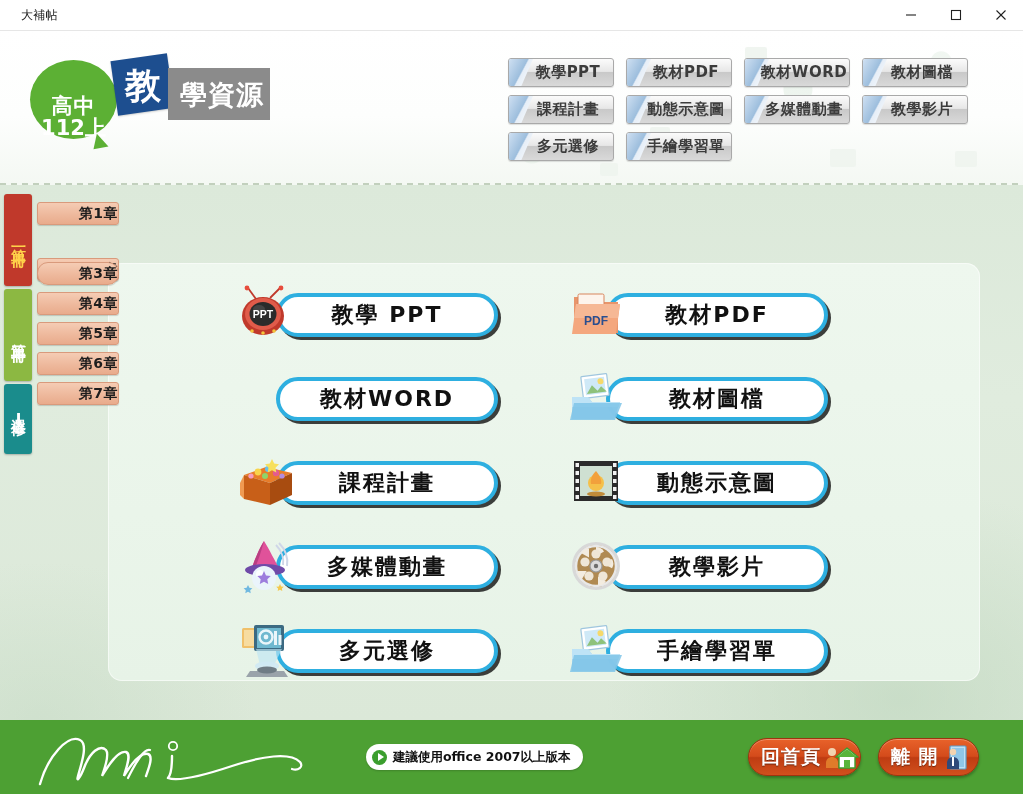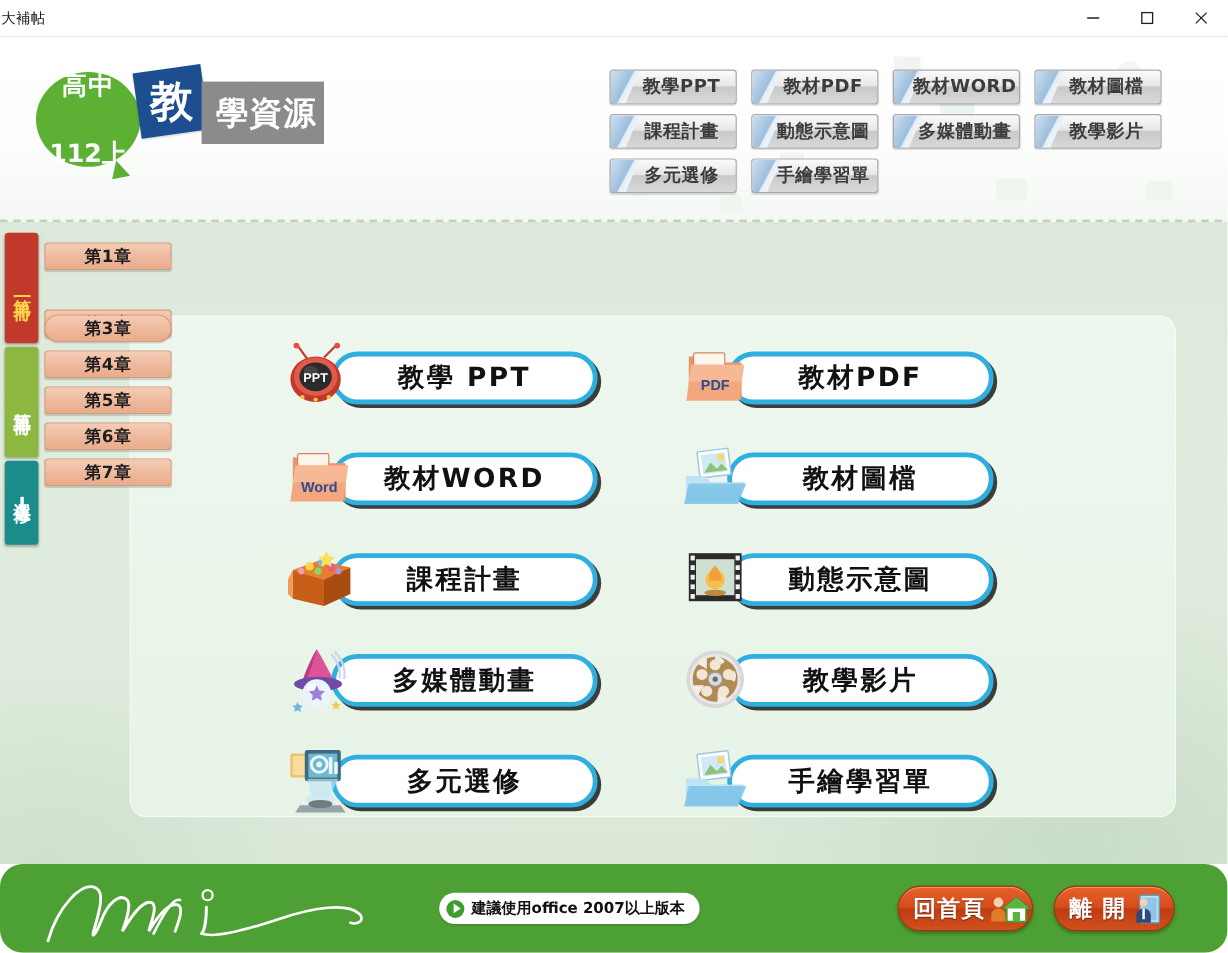--- a/index.html
+++ b/index.html
@@ -10,21 +10,21 @@
   }
   #app { position: relative; width: 1023px; height: 794px; overflow: hidden; }
 
   
   .titlebar {
     position: absolute; left: 0; top: 0; width: 1023px; height: 31px;
     background: #ffffff; display: flex; align-items: center;
     border-bottom: 1px solid #e6e6e6;
   }
   .titlebar-text {
-    font-size: 12px; color: #1a1a1a; padding-left: 1px; letter-spacing: .3px;
+    font-size: 12px; color: #1a1a1a; padding-left: 21px; letter-spacing: .3px;
   }
   .win-controls { margin-left: auto; display: flex; height: 31px; }
   .win-btn {
     width: 45px; height: 31px; display: flex; align-items: center;
     justify-content: center; cursor: default;
   }
   .win-btn svg { display: block; }
 
   
   .header {
@@ -42,21 +42,21 @@
     background-size: 11px 2px; opacity: .85;
   }
   
   .hdr-sq { position: absolute; background: #eef4ee; border-radius: 2px; opacity: .9; }
 
   
   .brand { position: absolute; left: 18px; top: 12px; width: 300px; height: 140px; }
   .bubble {
     position: absolute; left: 12px; top: 17px; width: 87px; height: 79px;
     background: #5cb034; border-radius: 50%;
-    display: flex; flex-direction: column; align-items: center; justify-content: space-between;
+    display: flex; flex-direction: column; align-items: center; justify-content: flex-end;
     color: #ffffff; line-height: 1.05;
   }
   .bubble::after {
     content: ""; position: absolute; right: 8px; bottom: -12px;
     border-left: 14px solid #5cb034; border-top: 10px solid transparent;
     border-bottom: 6px solid transparent; transform: rotate(12deg);
   }
   .bubble-l1 { font-size: 21px; font-weight: 700; letter-spacing: 1px; }
   .bubble-l2 { font-size: 21px; font-weight: 700; letter-spacing: 0px; }
 
@@ -128,24 +128,24 @@
   .vtab {
     position: absolute; left: 0; width: 28px; border-radius: 3px;
     display: flex; align-items: center; justify-content: center;
     cursor: pointer; box-shadow: 0 1px 2px rgba(0,0,0,.25);
   }
   .vtab span {
     writing-mode: vertical-rl; text-orientation: upright;
     font-size: 15px; font-weight: 700; letter-spacing: 2px; line-height: 1;
   }
   .chbtn {
-    position: absolute; left: 33px; width: 106px; height: 23px; border-radius: 3px;
+    position: absolute; left: 33px; width: 82px; height: 23px; border-radius: 3px;
     background: linear-gradient(180deg, #f5ccb4 0%, #eeb99d 55%, #e9ab8c 100%);
     border: 1px solid #d99a7c; display: flex; align-items: center;
-    justify-content: center; cursor: pointer;
+    justify-content: flex-end; cursor: pointer;
     box-shadow: 0 1px 1px rgba(0,0,0,.16);
   }
   .chbtn span { font-size: 14px; font-weight: 700; color: #1d1d1d; letter-spacing: .5px; }
 
   
   .btngrid { position: absolute; left: 0; top: 0; width: 1000px; height: 418px; }
   .bigbtn {
     position: absolute; width: 260px; height: 44px; cursor: pointer;
   }
   .bigbtn .pill {
@@ -160,21 +160,20 @@
   }
   .bigbtn .ico {
     position: absolute; left: 0; top: -8px; width: 60px; height: 58px; z-index: 3;
   }
   .bigbtn .ico svg { display: block; width: 60px; height: 58px; }
 
   
   .footer {
     position: absolute; left: 0; top: 720px; width: 1023px; height: 74px;
     background: #4da033;
-    border-radius: 19px;
   }
   .nani { position: absolute; left: 22px; top: 6px; width: 300px; height: 62px; }
   .office-note {
     position: absolute; left: 366px; top: 24px; height: 26px; padding: 0 12px 0 6px;
     background: #ffffff; border-radius: 13px; display: flex; align-items: center;
     gap: 6px; box-shadow: 0 1px 2px rgba(0,0,0,.18);
   }
   .office-note .ply {
     width: 15px; height: 15px; border-radius: 50%; background: #3b9e2e;
     display: flex; align-items: center; justify-content: center; flex: 0 0 auto;
@@ -345,29 +344,20 @@
       <path d="M8 19 L52 19 L48 49 L4 49 Z" fill="#f4a77e"></path>
       <path d="M8 19 L52 19 L50 33 L6 33 Z" fill="#f6b895"></path>
       <text x="28" y="40" font-size="12" font-weight="bold" fill="#2a4e8f" text-anchor="middle" font-family="sans-serif">PDF</text>
               </svg>
             </div>
             <div class="pill">
               <span class="plabel">教材PDF</span>
             </div>
           </div>
           <div class="bigbtn" style="left: 130px; top: 114px;">
-            <div class="ico">
-              <svg viewBox="0 0 60 58" xmlns="http://www.w3.org/2000/svg">
-      <path d="M6 12 L22 12 L26 17 L50 17 L50 48 L6 48 Z" fill="#e8956b"></path>
-      <rect x="10" y="9" width="26" height="30" rx="1.5" fill="#fdf4ec" stroke="#d8855c" stroke-width="1"></rect>
-      <path d="M8 19 L52 19 L48 49 L4 49 Z" fill="#f4a77e"></path>
-      <path d="M8 19 L52 19 L50 33 L6 33 Z" fill="#f6b895"></path>
-      <text x="28" y="41" font-size="12" font-weight="bold" fill="#2a4e8f" text-anchor="middle" font-family="sans-serif">Word</text>
-              </svg>
-            </div>
             <div class="pill">
               <span class="plabel">教材WORD</span>
             </div>
           </div>
           <div class="bigbtn" style="left: 460px; top: 114px;">
             <div class="ico">
               <svg viewBox="0 0 60 58" xmlns="http://www.w3.org/2000/svg">
       <rect x="14" y="6" width="26" height="22" rx="1" fill="#ffffff" stroke="#9fc6de" stroke-width="1.2" transform="rotate(-7 27 17)"></rect>
       <rect x="17" y="9" width="20" height="16" fill="#cfe9f7" transform="rotate(-7 27 17)"></rect>
       <circle cx="33" cy="13" r="3" fill="#f6d96a" transform="rotate(-7 27 17)"></circle>

